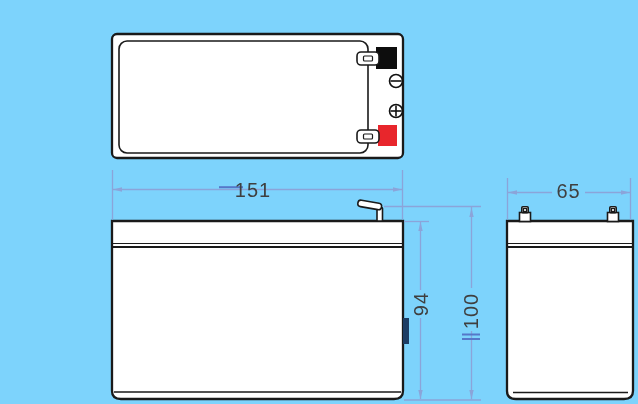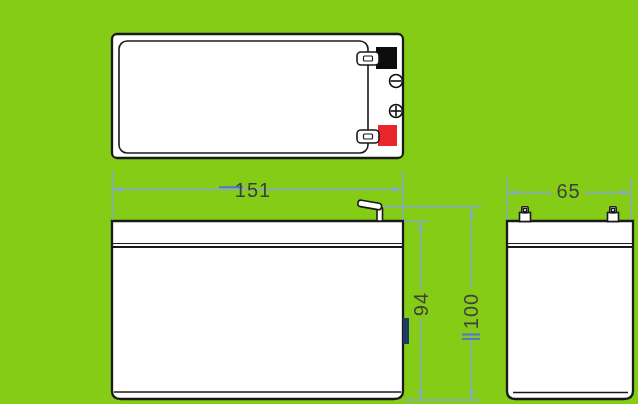--- a/index.html
+++ b/index.html
@@ -4,21 +4,21 @@
 <style>
   html, body {
     margin: 0;
     padding: 0;
     background: #ffffff;
   }
   .canvas {
     position: relative;
     width: 638px;
     height: 404px;
-    background: #84cc16;
+    background: #7dd3fc;
     overflow: hidden;
   }
   svg { display: block; }
 
   
   .body-fill { fill: #ffffff; stroke: #1a1a1a; stroke-width: 2.3; }
   .ln22 { fill: none; stroke: #1a1a1a; stroke-width: 2.2; }
   .ln15 { fill: none; stroke: #1a1a1a; stroke-width: 1.5; }
   .ln12 { fill: none; stroke: #1a1a1a; stroke-width: 1.1; }
   .inner { fill: none; stroke: #1a1a1a; stroke-width: 1.6; }

